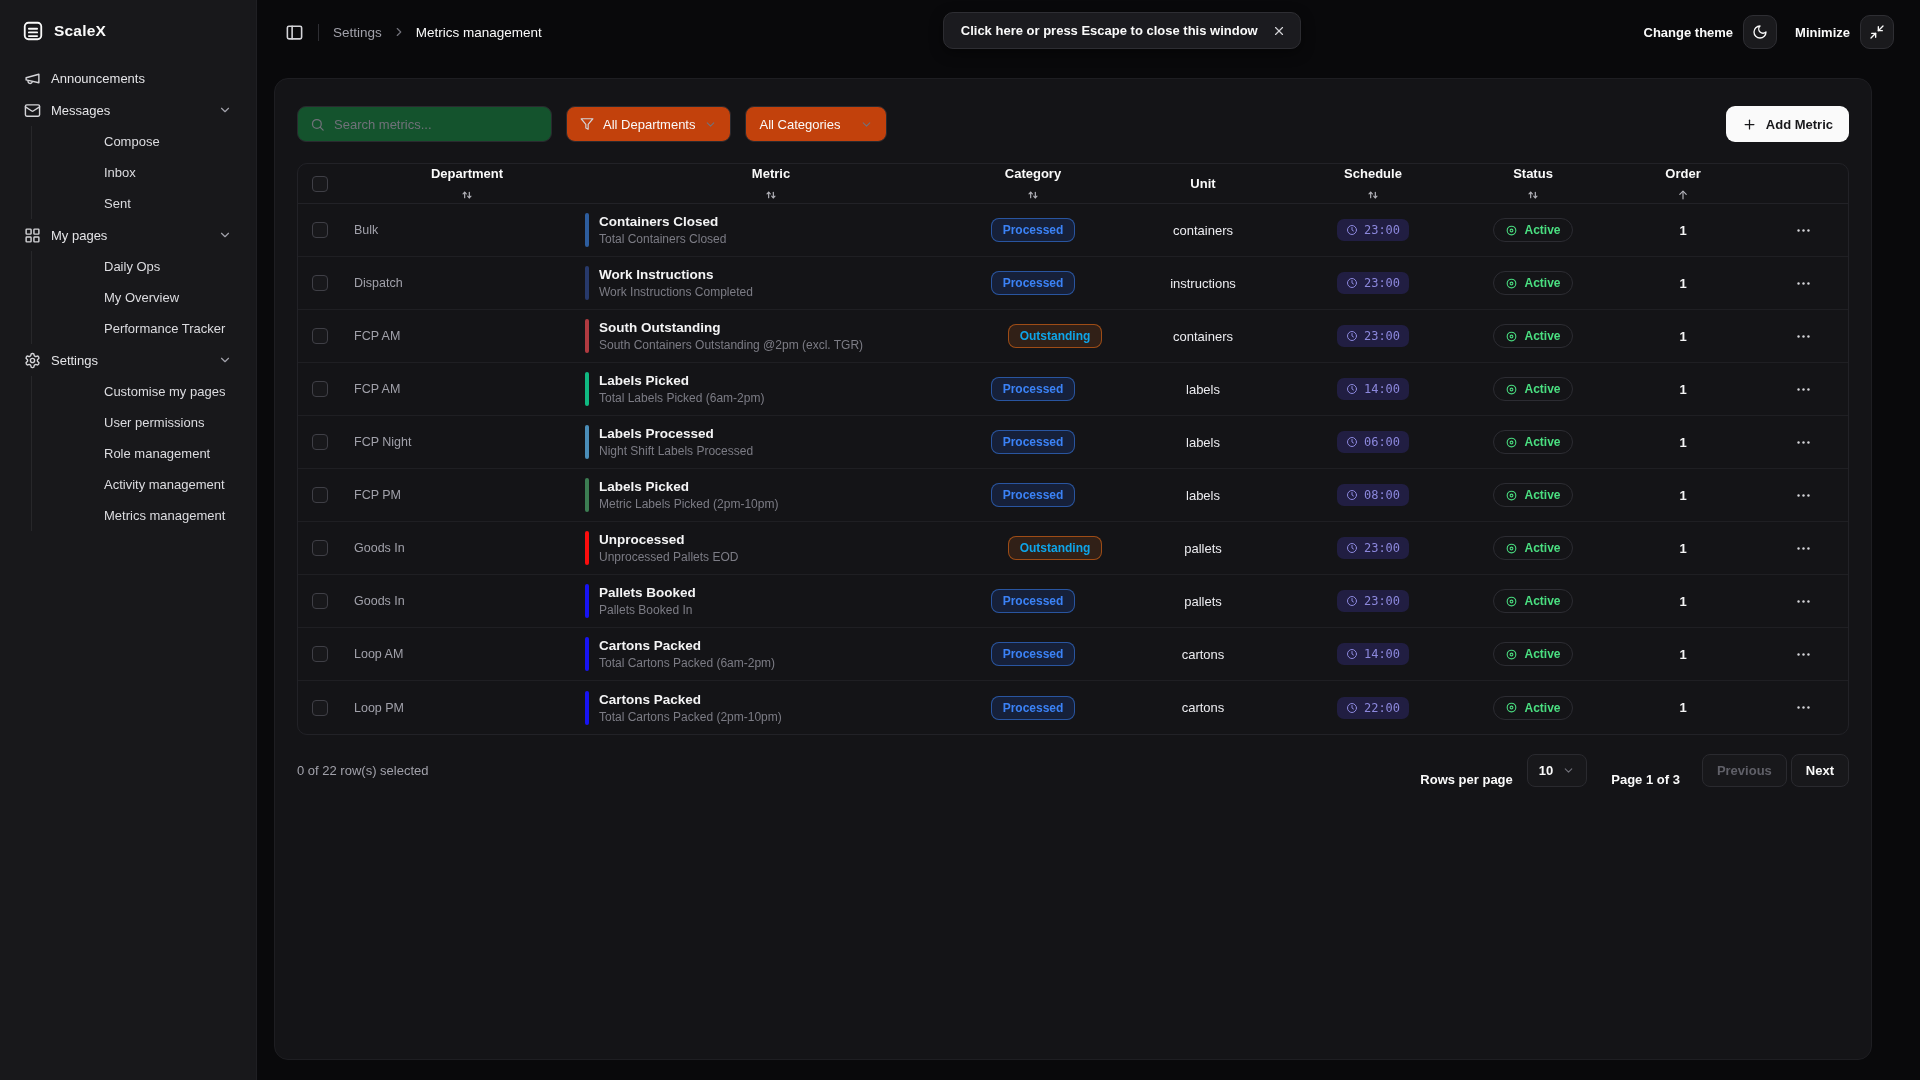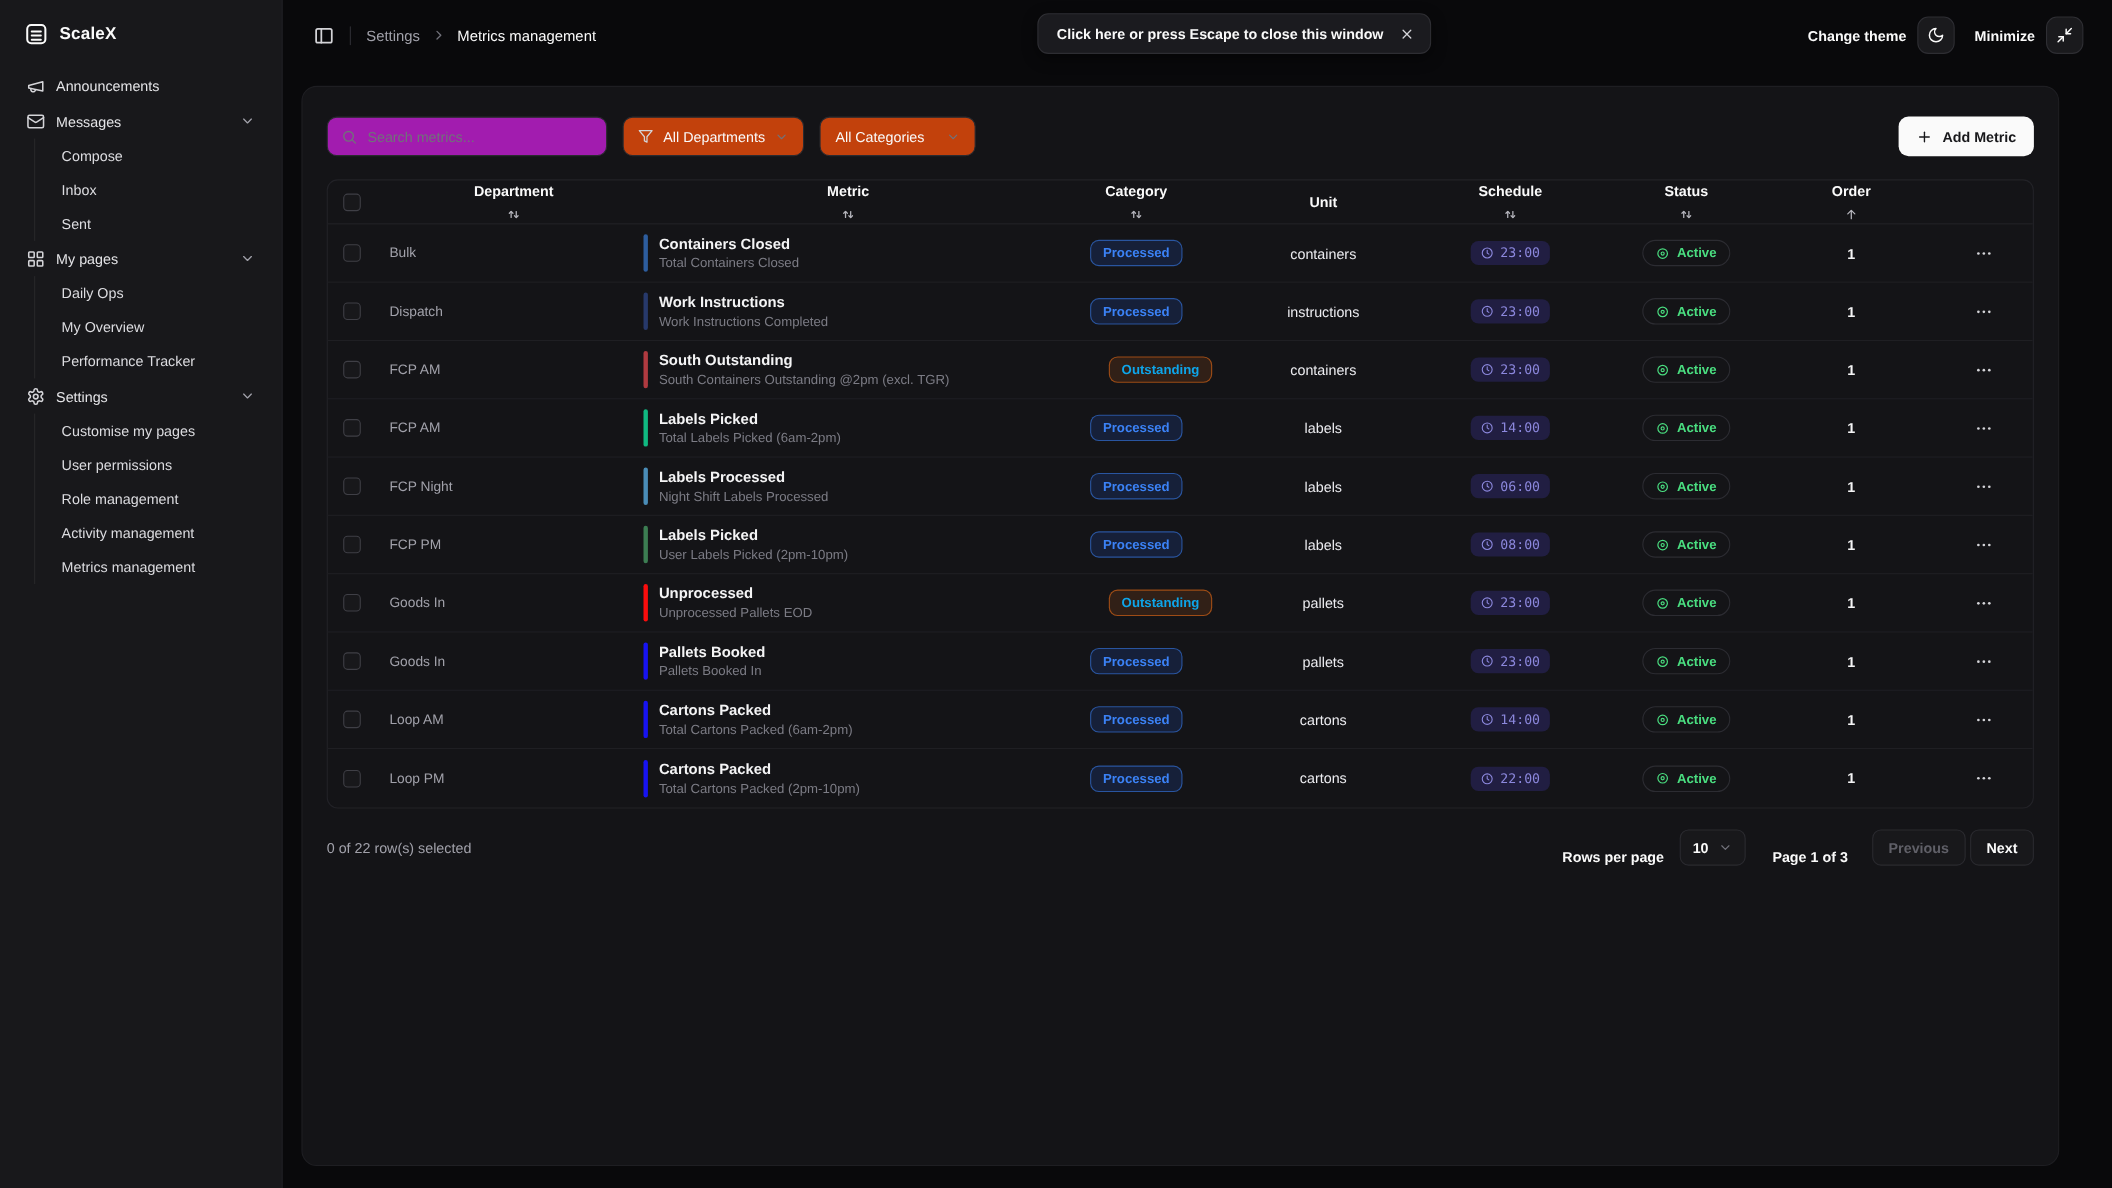--- a/index.html
+++ b/index.html
@@ -24,21 +24,21 @@
     font-size:13px; color:#e4e4e7; border-radius:6px; cursor:pointer; height:32px;
   }
   .nav-item .ic { width:17px; height:17px; color:#d4d4d8; flex-shrink:0; }
   .nav-item .chev { margin-left:auto; width:14px; height:14px; color:#a1a1aa; }
   .nav-children {
     margin-left:15px; border-left:1px solid #27272a; padding-left:16px;
     display:flex; flex-direction:column;
   }
   .nav-sub {
     font-size:13px; color:#dcdce0; padding:7.5px 8px; border-radius:6px;
-    cursor:pointer; height:31px; display:flex; align-items:center;
+    cursor:pointer; height:31px; display:flex; align-items:center;margin-left:48px;
   }
 
   
   .main { flex:1; display:flex; flex-direction:column; min-width:0; }
   .topbar { height:64px; display:flex; align-items:center; padding:0 26px 0 28px; position:relative; flex-shrink:0; }
   .tb-left { display:flex; align-items:center; gap:14px; }
   .tb-toggle { width:19px; height:19px; color:#d4d4d8; cursor:pointer; }
   .tb-divider { width:1px; height:17px; background:#2e2e33; }
   .crumb-parent { font-size:13.5px; color:#a1a1aa; cursor:pointer; }
   .crumb-sep { width:14px; height:14px; color:#71717a; }
@@ -65,21 +65,21 @@
   .content { flex:1; padding:14px 48px 20px 17px; min-height:0; }
   .card {
     background:#141417; border:1px solid #1e1e22; border-radius:14px;
     height:100%; padding:27px 22px;
   }
 
   
   .toolbar { display:flex; align-items:center; gap:14px; margin-bottom:21px; }
   .search-box {
     width:255px; height:36px; display:flex; align-items:center; gap:9px;
-    padding:0 12px; background:#a21caf; border:1px solid #2a2a2f; border-radius:9px;
+    padding:0 12px; background:#14532d; border:1px solid #2a2a2f; border-radius:9px;
   }
   .search-box .ic { width:15px; height:15px; color:#71717a; flex-shrink:0; }
   .search-box input {
     background:transparent; border:none; outline:none; color:#fafafa;
     font-size:13px; width:100%; font-family:"Liberation Sans", sans-serif;
   }
   .search-box input::placeholder { color:#71717a; }
   .filter-btn {
     height:36px; display:flex; align-items:center; gap:9px; padding:0 13px;
     background:#c2410c; border:1px solid #2a2a2f; border-radius:9px;
@@ -674,21 +674,21 @@
               </div>
               <div class="trow">
                 <div class="cell c-center">
                   <span class="checkbox"></span>
                 </div>
                 <div class="cell c-dept">FCP PM</div>
                 <div class="cell c-metric">
                   <span class="bar" style="background: rgb(60, 125, 82);"></span>
                   <div>
                     <div class="mtitle">Labels Picked</div>
-                    <div class="mdesc">User Labels Picked (2pm-10pm)</div>
+                    <div class="mdesc">Metric Labels Picked (2pm-10pm)</div>
                   </div>
                 </div>
                 <div class="cell c-center">
                   <span class="badge badge-processed">Processed</span>
                 </div>
                 <div class="cell c-center c-unit">labels</div>
                 <div class="cell c-center">
                   <span class="sched">
                     <span class="ic">
                       <svg viewBox="0 0 24 24" fill="none" stroke="currentColor" stroke-width="2" stroke-linecap="round" stroke-linejoin="round" width="100%" height="100%">

